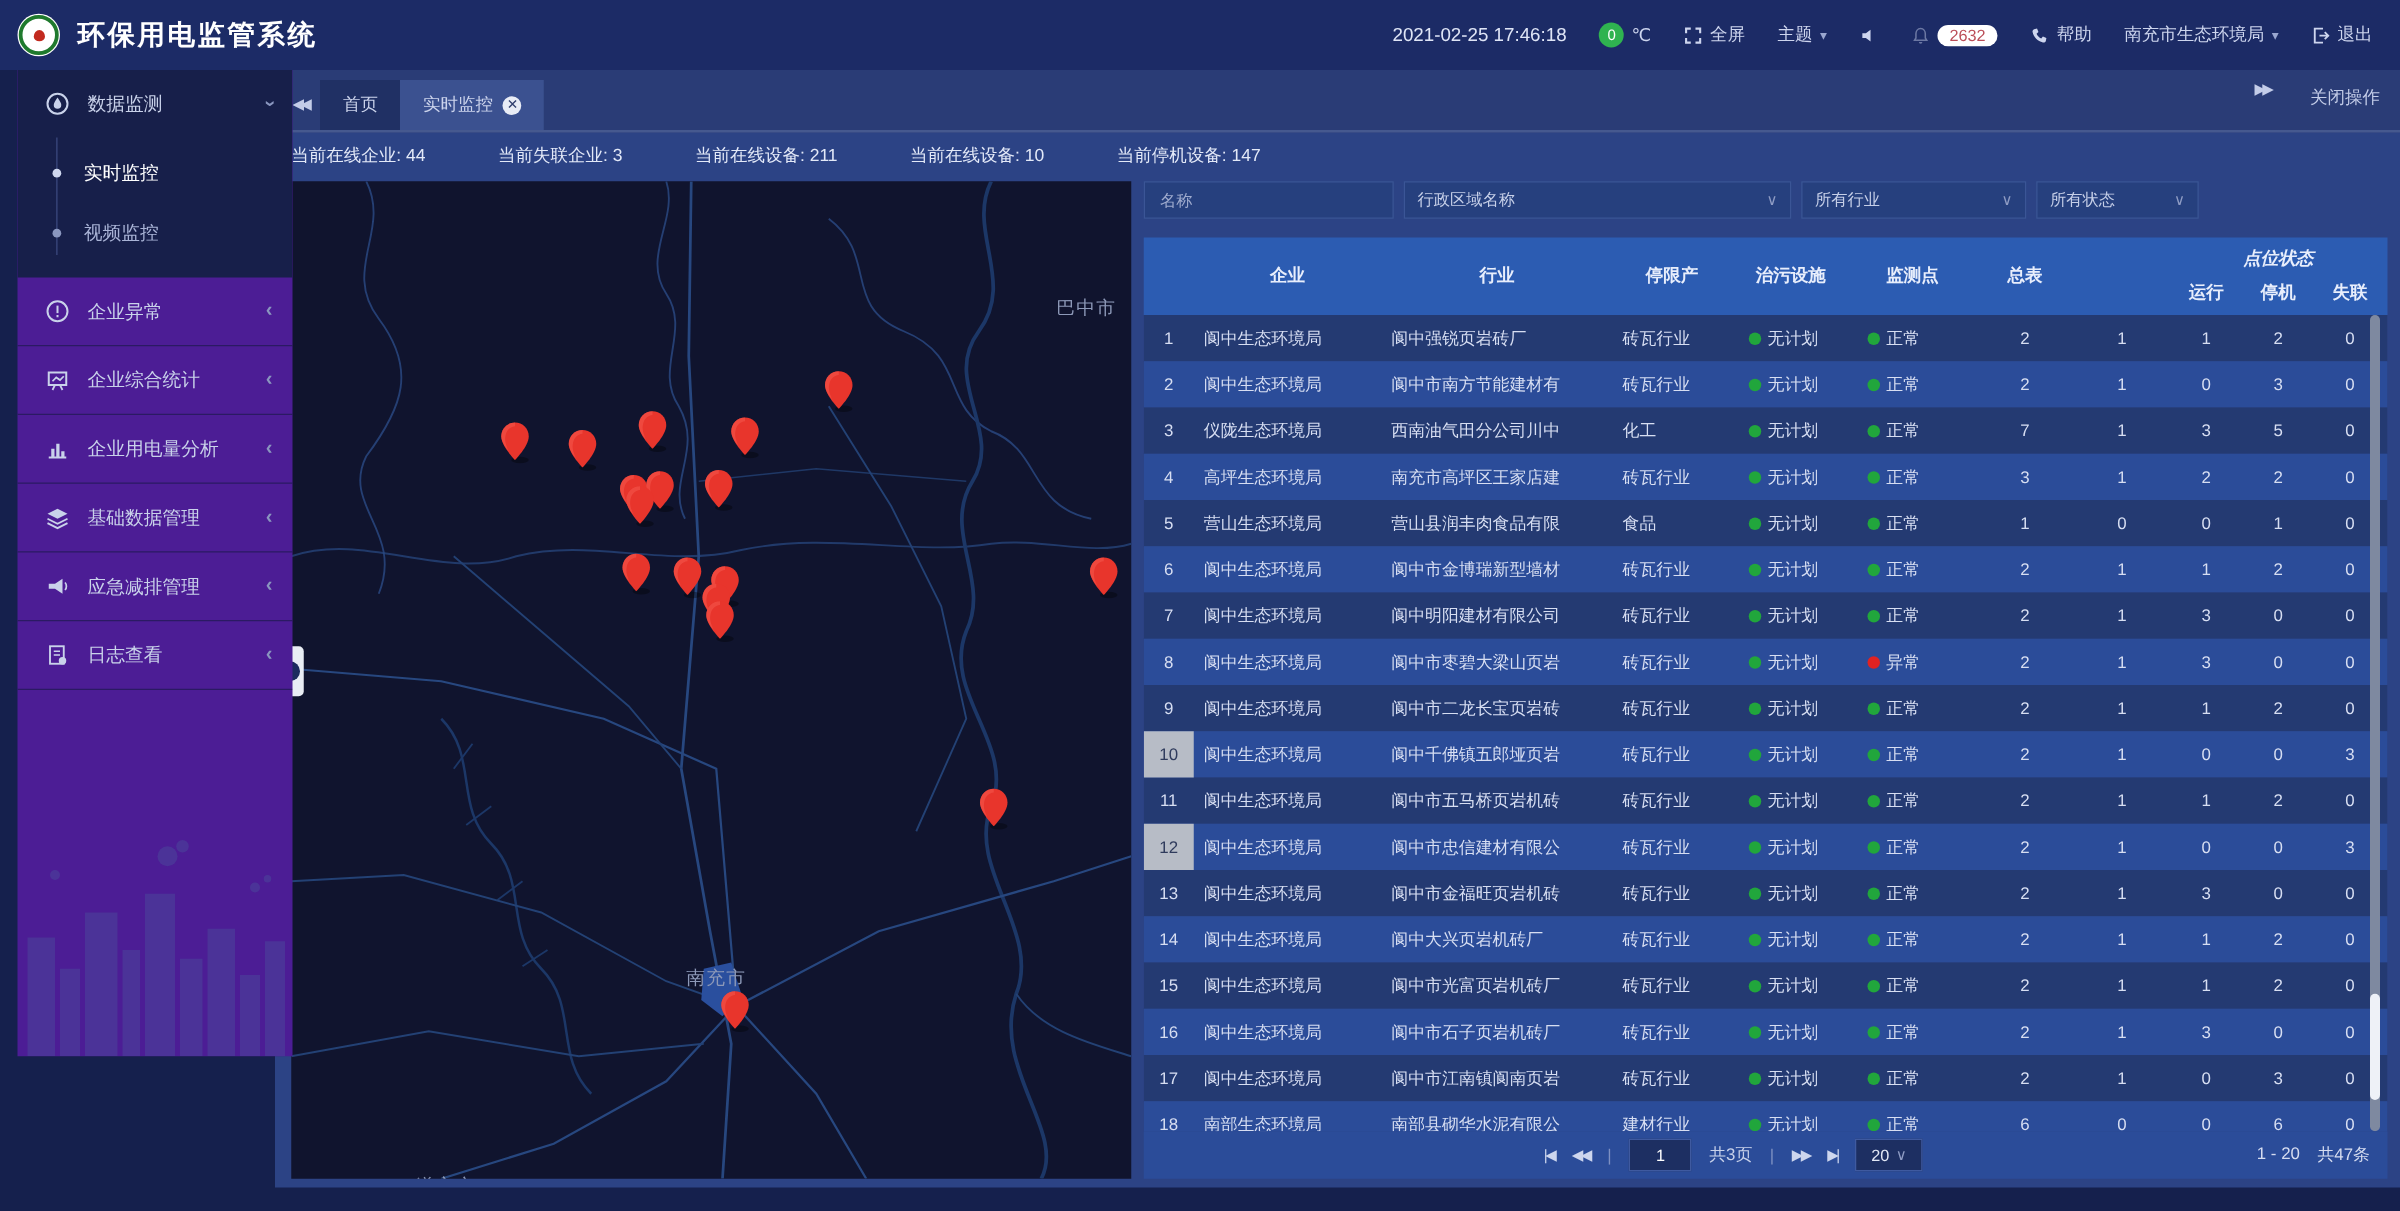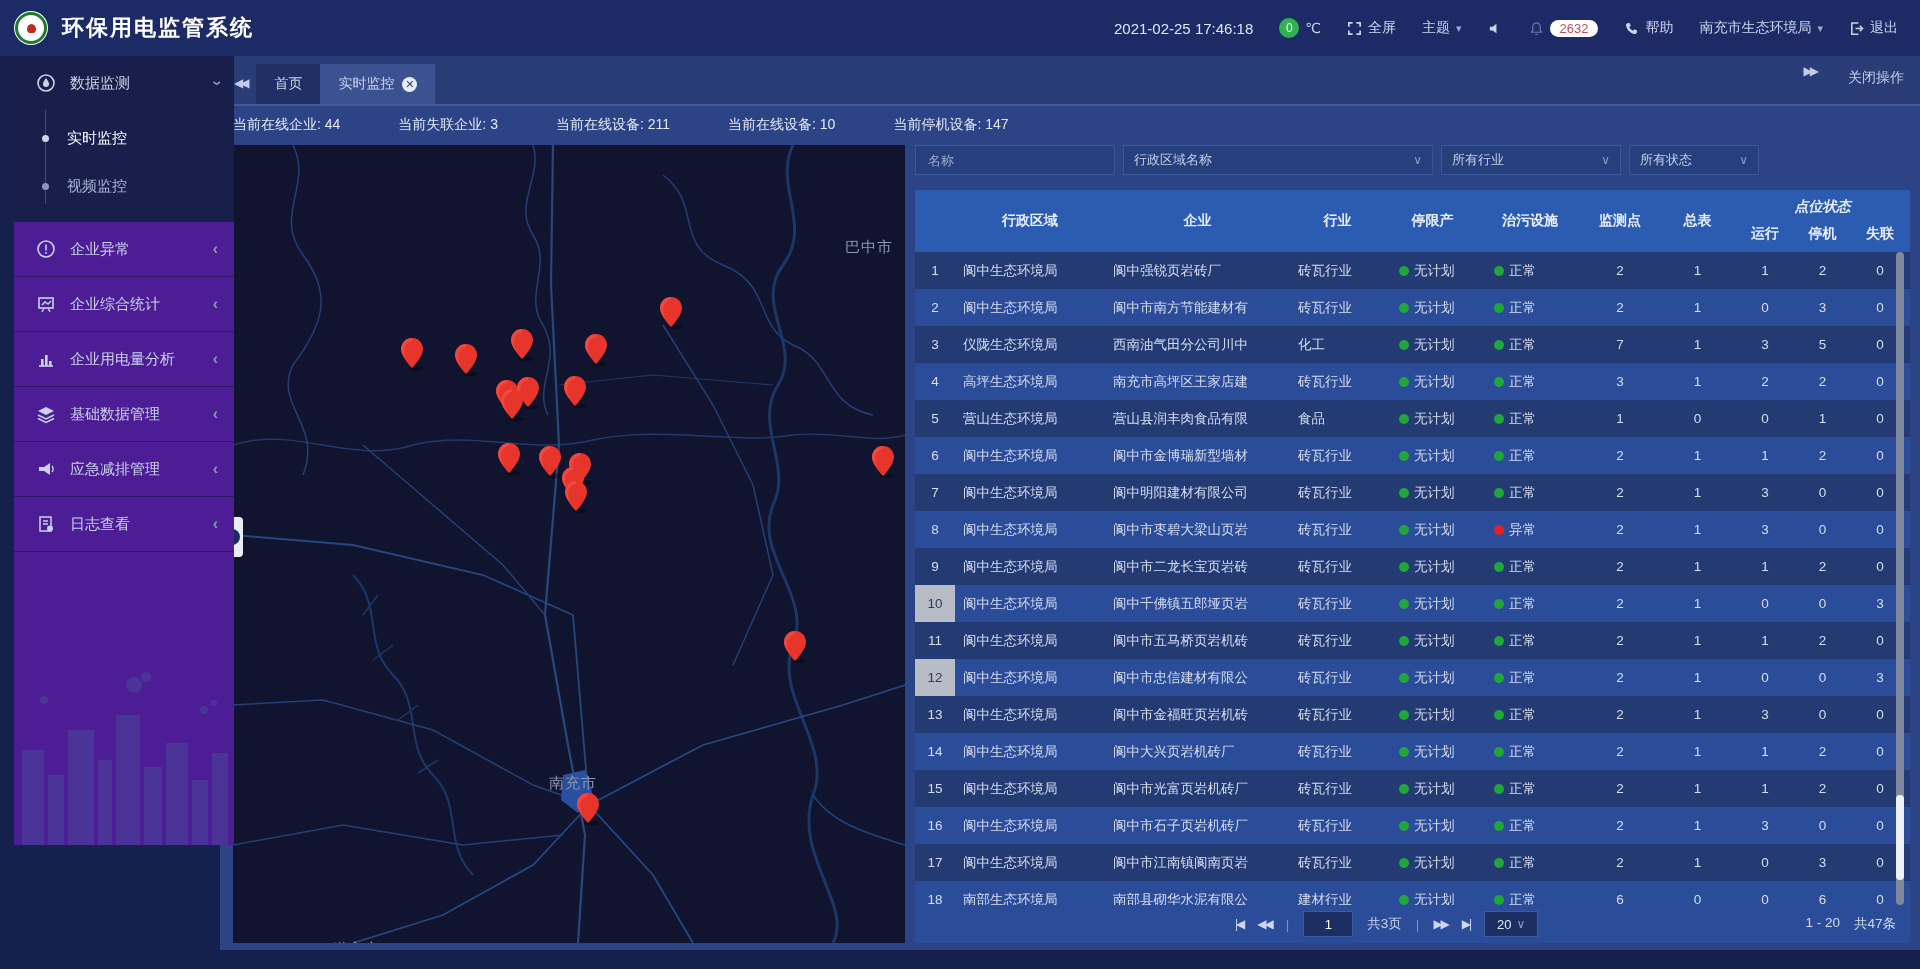--- a/index.html
+++ b/index.html
@@ -459,21 +459,20 @@
     </div>
     <div class="f-box f-sel" id="f-status">
       <span class="val">所有状态</span>
       <span class="f-chev">∨</span>
     </div>
   </div>
 
   <div id="table-head">
     <div class="hdr-grid">
       <div class="hc span2"></div>
-      <div class="hc span2">行政区域</div>
       <div class="hc span2">企业</div>
       <div class="hc span2">行业</div>
       <div class="hc span2">停限产</div>
       <div class="hc span2">治污设施</div>
       <div class="hc span2">监测点</div>
       <div class="hc span2">总表</div>
       <div class="group-hc">点位状态</div>
       <div class="sub-hc" style="grid-column:9">运行</div>
       <div class="sub-hc" style="grid-column:10">停机</div>
       <div class="sub-hc" style="grid-column:11">失联</div>

